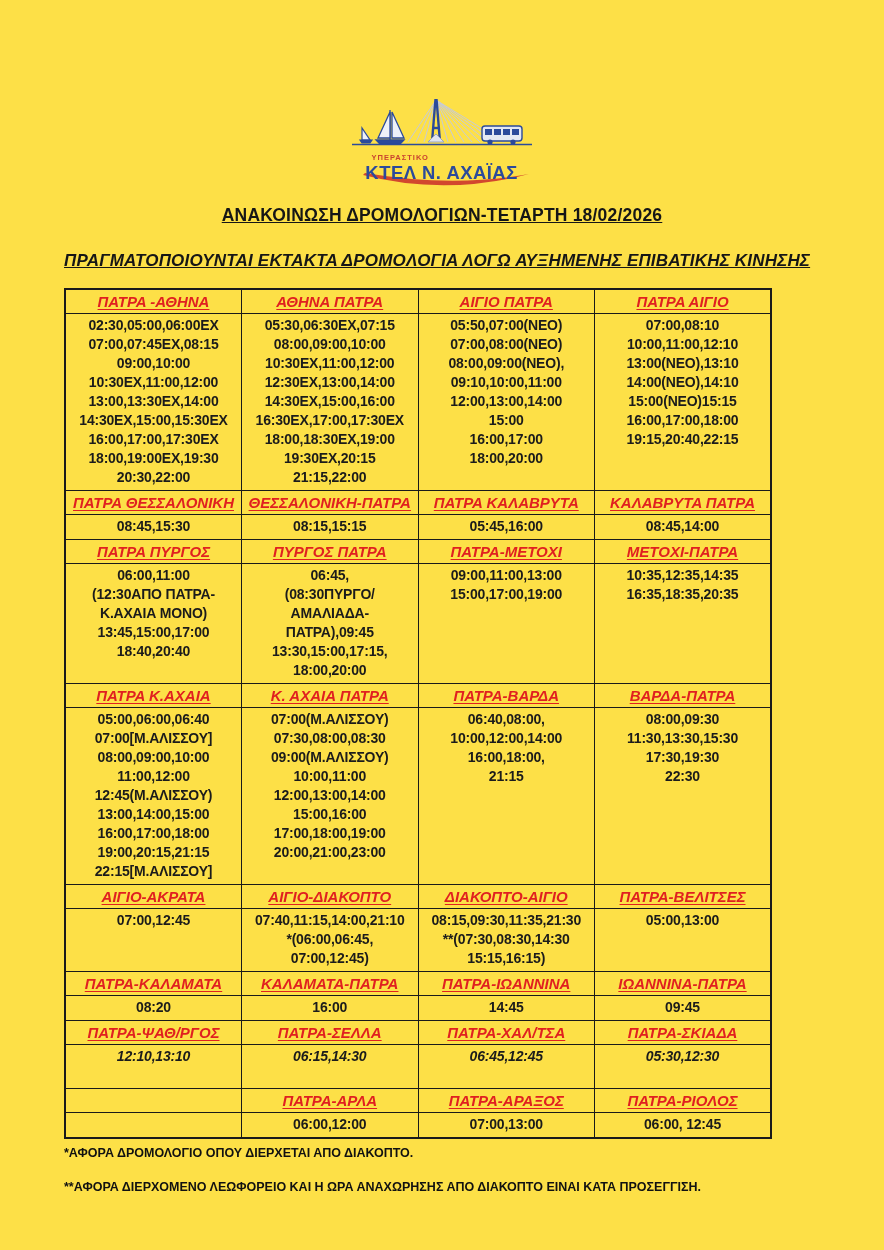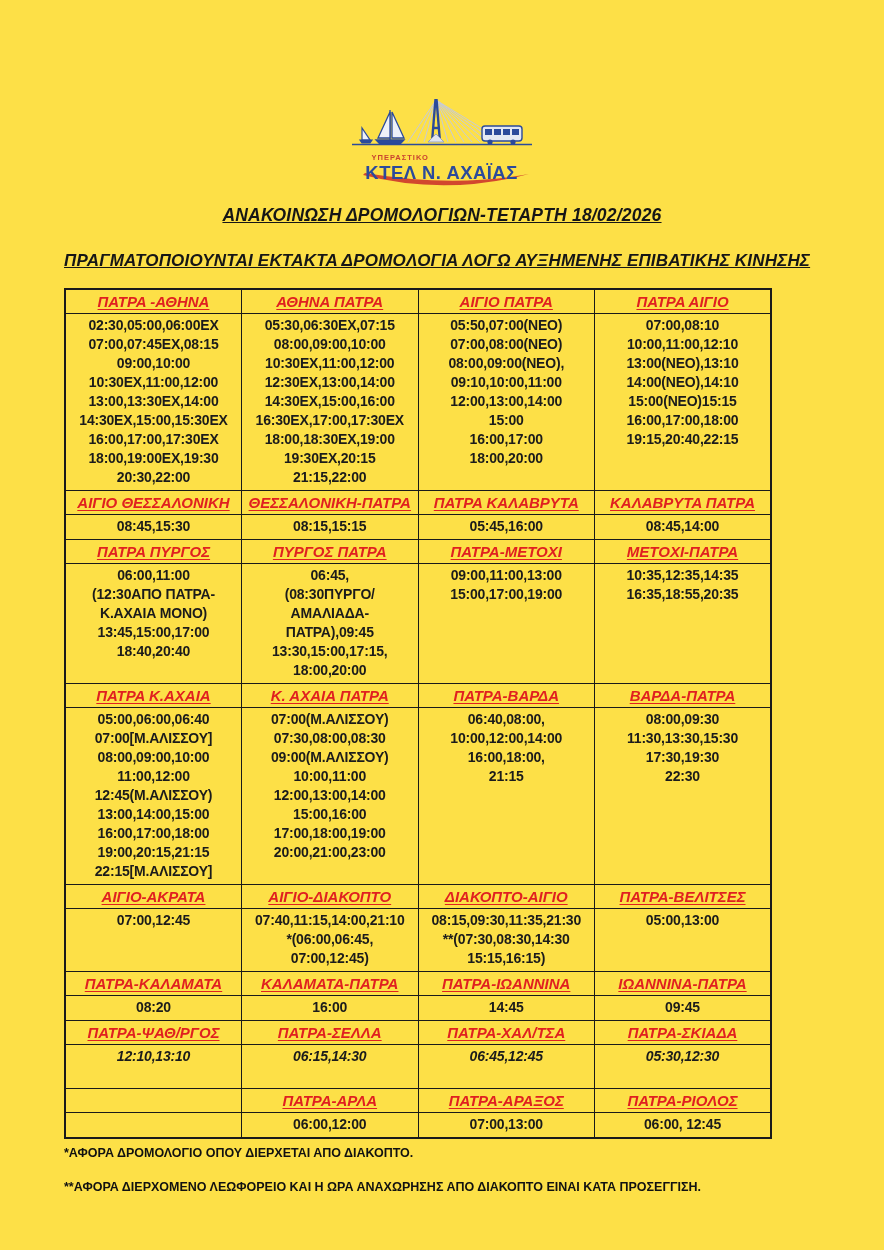--- a/index.html
+++ b/index.html
@@ -12,21 +12,21 @@
   .logo-art{display:block;}
   .logo-textwrap{position:relative;margin-top:-2px;text-align:center;}
   .logo-top{position:absolute;top:-1px;left:8px;font-size:7.5px;font-weight:bold;
             color:#c94330;letter-spacing:1px;}
   .logo-main{position:relative;z-index:2;font-size:19px;font-weight:bold;color:#2b4a9b;
              letter-spacing:.5px;padding-top:8px;transform:scaleX(.97);}
   .swoosh{position:absolute;left:-6px;bottom:-8px;z-index:1;}
 
   
   .title1{position:absolute;top:205px;left:0;width:100%;text-align:center;
-          font-size:17.5px;font-weight:bold;font-style:italic;color:#161616;
+          font-size:17.5px;font-weight:bold;color:#161616;
           text-decoration:underline;letter-spacing:.2px;}
   .title2{position:absolute;top:251px;left:64px;width:776px;
           font-size:17px;font-weight:bold;font-style:italic;color:#161616;
           text-decoration:underline;letter-spacing:.2px;white-space:nowrap;}
 
   
   .content{position:absolute;top:288px;left:64px;width:708px;}
   table.schedule{width:100%;border-collapse:collapse;table-layout:fixed;
                  border:2px solid #1a1a1a;}
   table.schedule td{border:1.5px solid #1a1a1a;text-align:center;}
@@ -157,21 +157,21 @@
               <div>07:00,08:10</div>
               <div>10:00,11:00,12:10</div>
               <div>13:00(ΝΕΟ),13:10</div>
               <div>14:00(ΝΕΟ),14:10</div>
               <div>15:00(ΝΕΟ)15:15</div>
               <div>16:00,17:00,18:00</div>
               <div>19:15,20:40,22:15</div>
             </td>
           </tr>
           <tr class="header-row" data-section="1">
-            <td><span class="hdr">ΑΙΓΙΟ ΘΕΣΣΑΛΟΝΙΚΗ</span></td>
+            <td><span class="hdr">ΠΑΤΡΑ ΘΕΣΣΑΛΟΝΙΚΗ</span></td>
             <td><span class="hdr">ΘΕΣΣΑΛΟΝΙΚΗ-ΠΑΤΡΑ</span></td>
             <td><span class="hdr">ΠΑΤΡΑ ΚΑΛΑΒΡΥΤΑ</span></td>
             <td><span class="hdr">ΚΑΛΑΒΡΥΤΑ ΠΑΤΡΑ</span></td>
           </tr>
           <tr class="body-row" data-section="1">
             <td>
               <div>08:45,15:30</div>
             </td>
             <td>
               <div>08:15,15:15</div>
@@ -203,21 +203,21 @@
               <div>ΠΑΤΡΑ),09:45</div>
               <div>13:30,15:00,17:15,</div>
               <div>18:00,20:00</div>
             </td>
             <td>
               <div>09:00,11:00,13:00</div>
               <div>15:00,17:00,19:00</div>
             </td>
             <td>
               <div>10:35,12:35,14:35</div>
-              <div>16:35,18:55,20:35</div>
+              <div>16:35,18:35,20:35</div>
             </td>
           </tr>
           <tr class="header-row" data-section="3">
             <td><span class="hdr">ΠΑΤΡΑ Κ.ΑΧΑΙΑ</span></td>
             <td><span class="hdr">Κ. ΑΧΑΙΑ ΠΑΤΡΑ</span></td>
             <td><span class="hdr">ΠΑΤΡΑ-ΒΑΡΔΑ</span></td>
             <td><span class="hdr">ΒΑΡΔΑ-ΠΑΤΡΑ</span></td>
           </tr>
           <tr class="body-row" data-section="3">
             <td>

